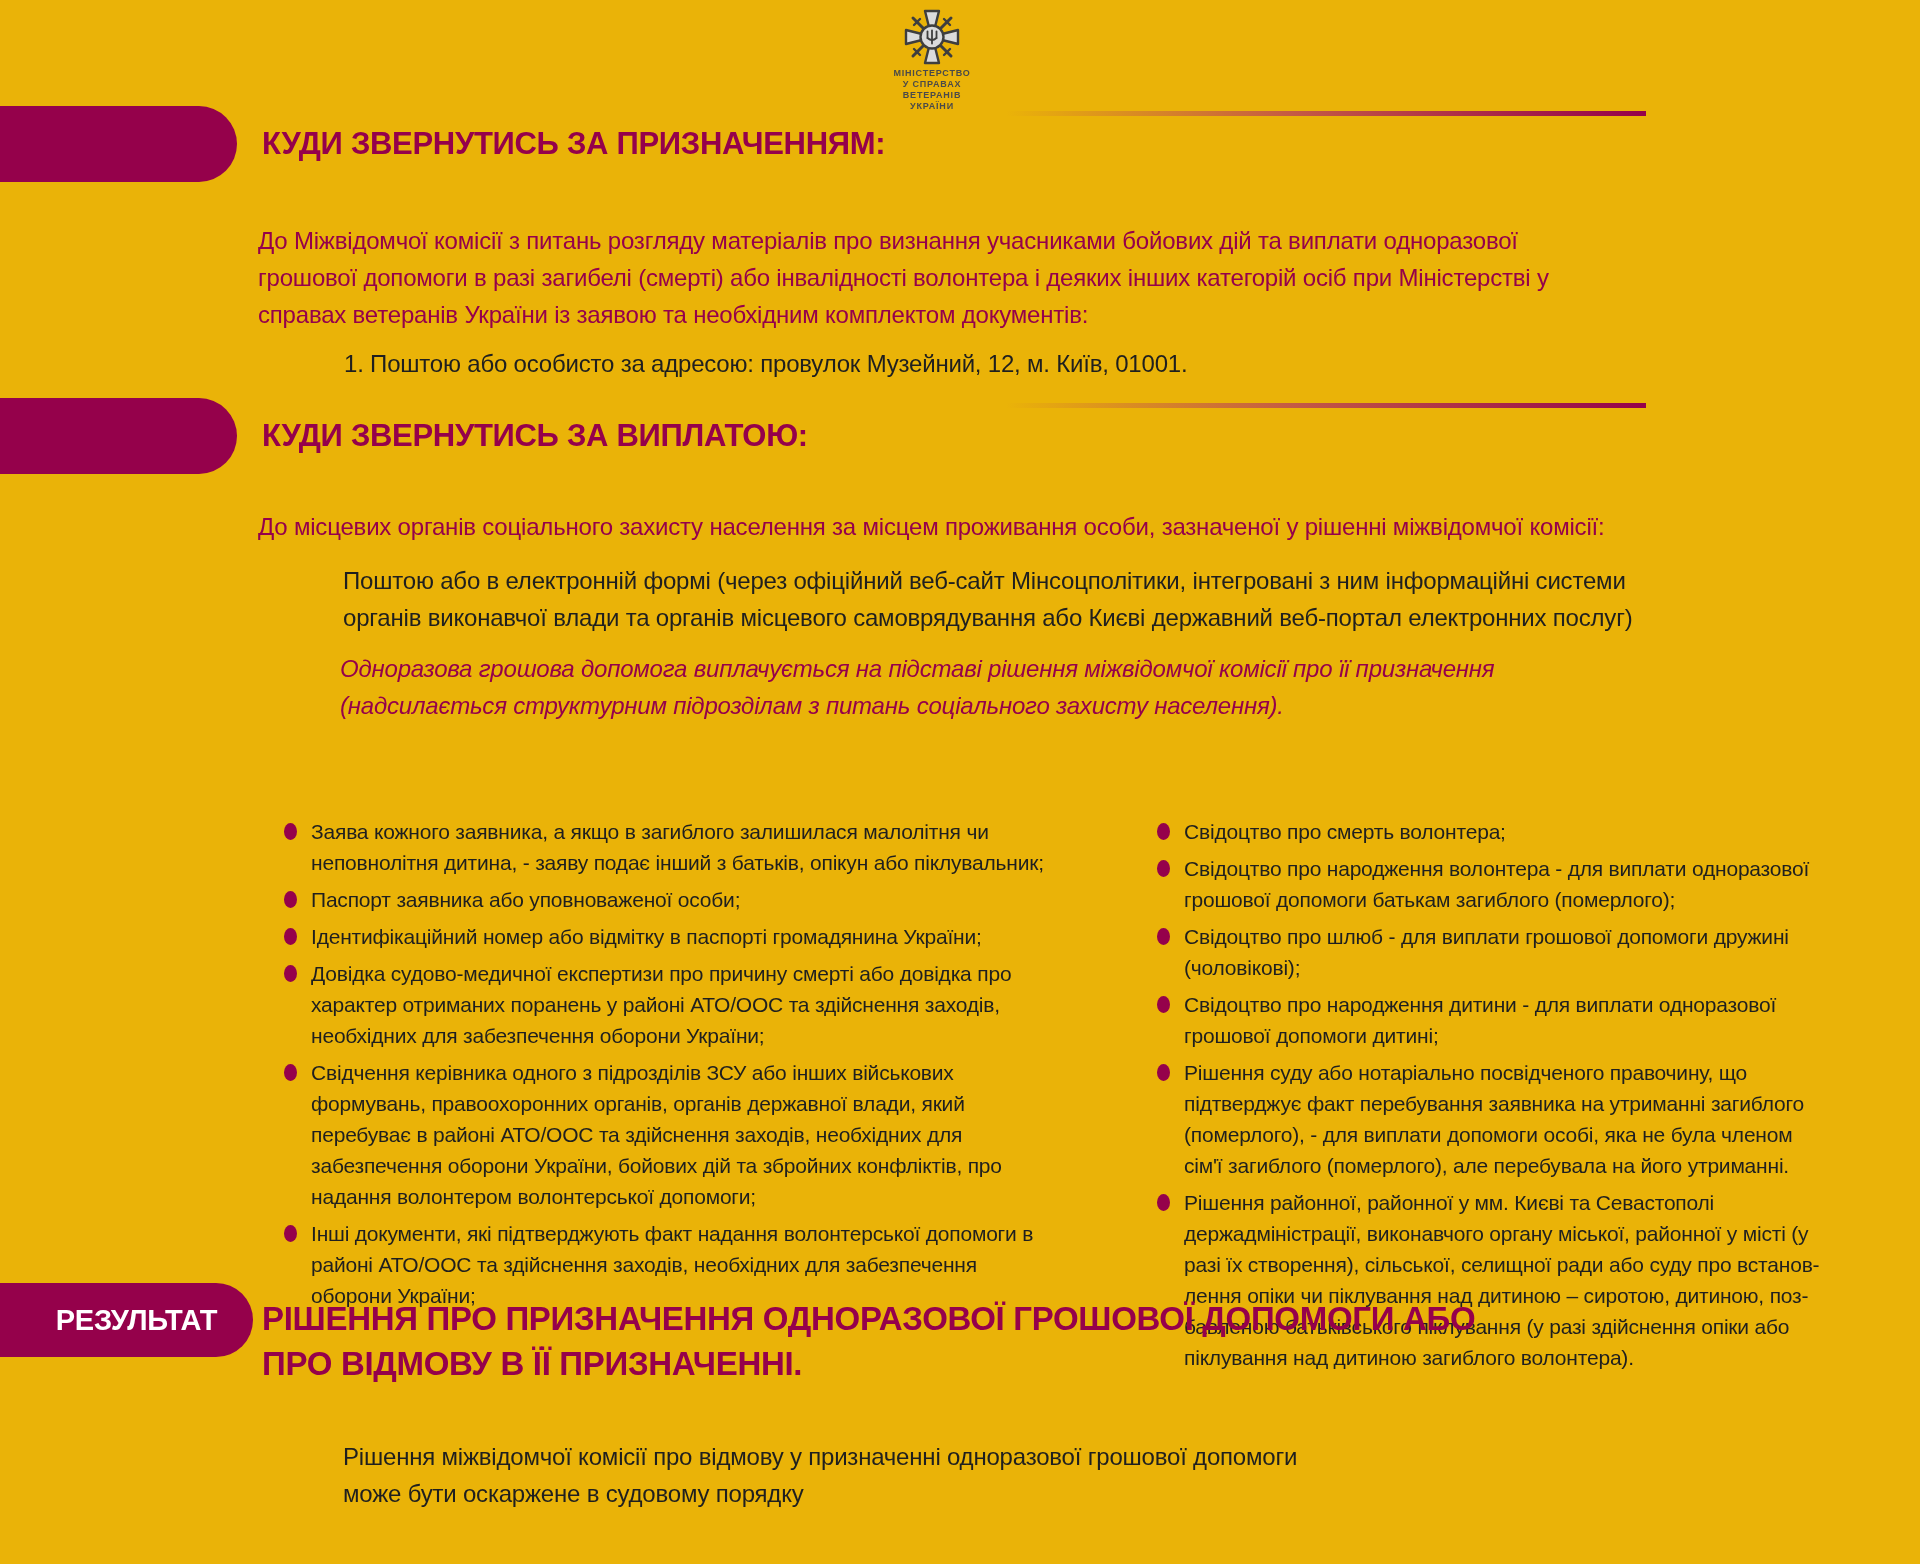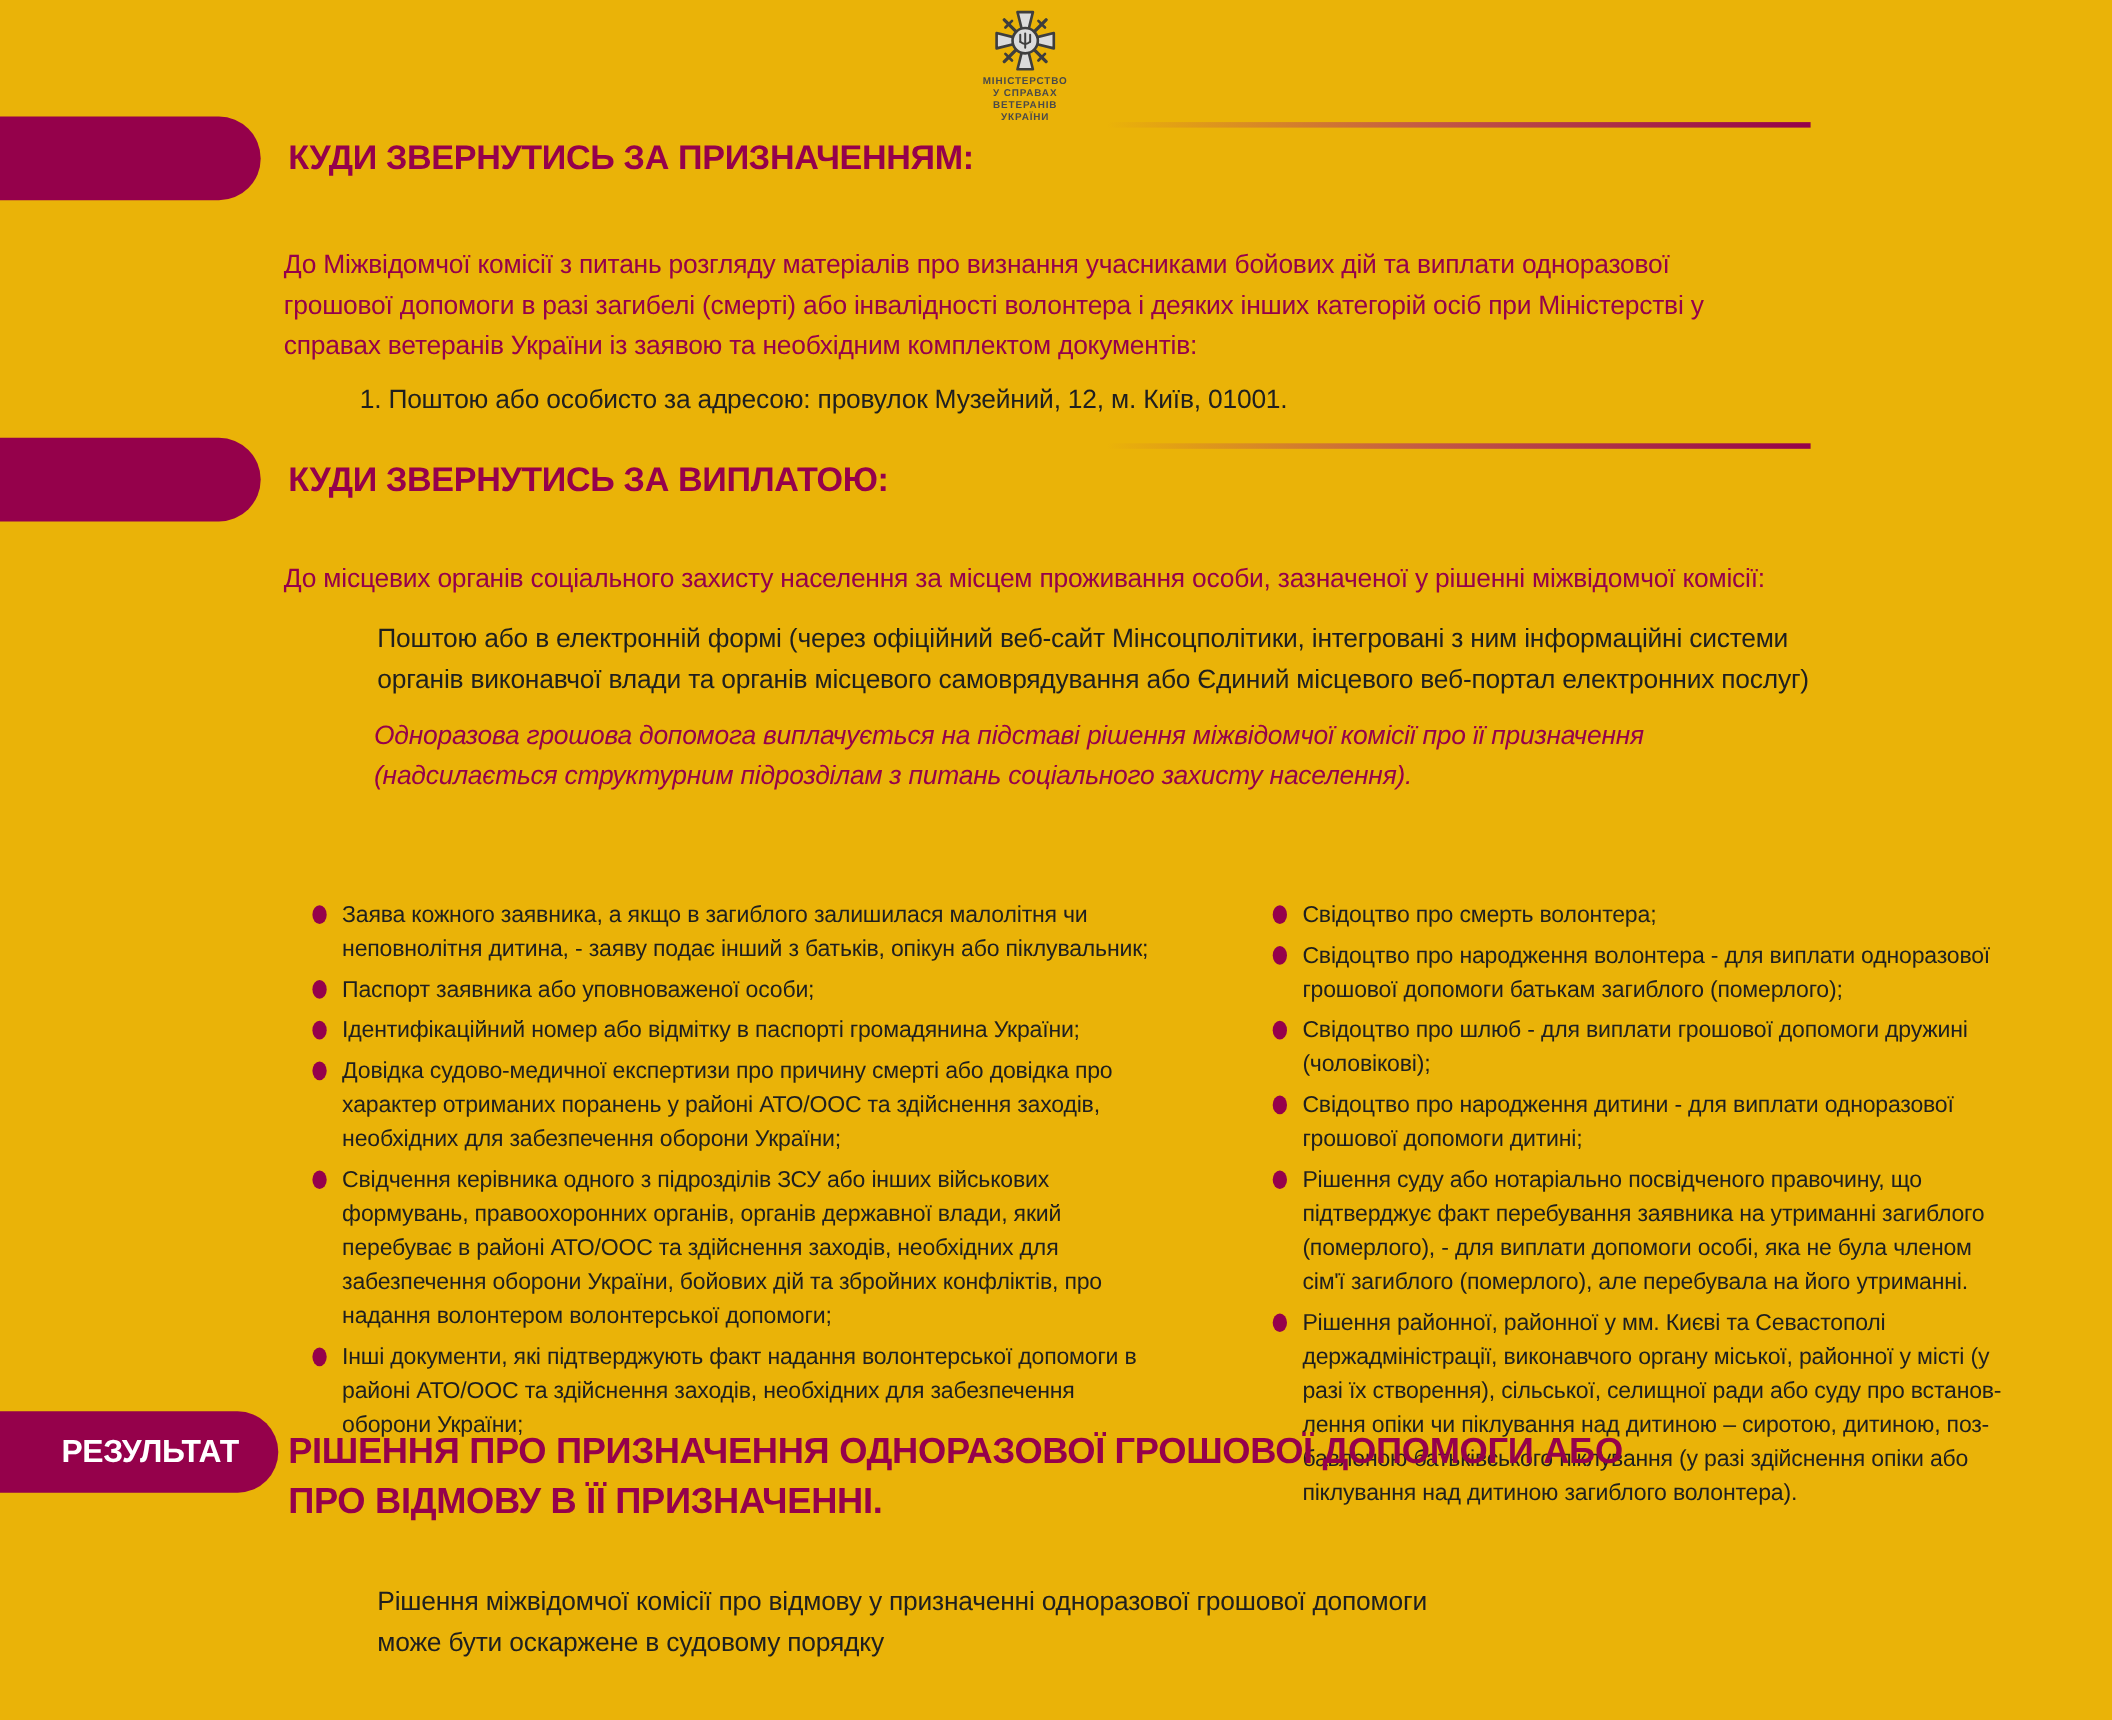--- a/index.html
+++ b/index.html
@@ -118,30 +118,30 @@
   </div>
 
   <div class="band" style="top:106px;">
     <div class="pill"></div>
     <div class="grad-line"></div>
     <div class="band-title">КУДИ ЗВЕРНУТИСЬ ЗА ПРИЗНАЧЕННЯМ:</div>
   </div>
   <div class="para body-text maroon" style="left:258px;top:222px;">До Міжвідомчої комісії з питань розгляду матеріалів про визнання учасниками бойових дій та виплати одноразової
 грошової допомоги в разі загибелі (смерті) або інвалідності волонтера і деяких інших категорій осіб при Міністерстві у
 справах ветеранів України із заявою та необхідним комплектом документів:</div>
-  <div class="para body-text dark" style="left:327px;top:345px;text-align:center;">1. Поштою або особисто за адресою: провулок Музейний, 12, м. Київ, 01001.</div>
+  <div class="para body-text dark" style="left:344px;top:345px;text-align:center;">1. Поштою або особисто за адресою: провулок Музейний, 12, м. Київ, 01001.</div>
 
   <div class="band" style="top:398px;">
     <div class="pill"></div>
     <div class="grad-line"></div>
     <div class="band-title">КУДИ ЗВЕРНУТИСЬ ЗА ВИПЛАТОЮ:</div>
   </div>
   <div class="para body-text maroon" style="left:258px;top:508px;">До місцевих органів соціального захисту населення за місцем проживання особи, зазначеної у рішенні міжвідомчої комісії:</div>
   <div class="para body-text dark" style="left:343px;top:562px;">Поштою або в електронній формі (через офіційний веб-сайт Мінсоцполітики, інтегровані з ним інформаційні системи
-органів виконавчої влади та органів місцевого самоврядування або Єдиний місцевого веб-портал електронних послуг)</div>
+органів виконавчої влади та органів місцевого самоврядування або Києві державний веб-портал електронних послуг)</div>
   <div class="para body-text maroon italic" style="left:340px;top:650px;">Одноразова грошова допомога виплачується на підставі рішення міжвідомчої комісії про її призначення
 (надсилається структурним підрозділам з питань соціального захисту населення).</div>
 
 
   <ul class="doc-list" style="left:284px;top:816px;width:880px;">
     <li><span class="dot"></span><span>Заява кожного заявника, а якщо в загиблого залишилася малолітня чи
 неповнолітня дитина, - заяву подає інший з батьків, опікун або піклувальник;</span></li>
     <li><span class="dot"></span><span>Паспорт заявника або уповноваженої особи;</span></li>
     <li><span class="dot"></span><span>Ідентифікаційний номер або відмітку в паспорті громадянина України;</span></li>
     <li><span class="dot"></span><span>Довідка судово-медичної експертизи про причину смерті або довідка про

